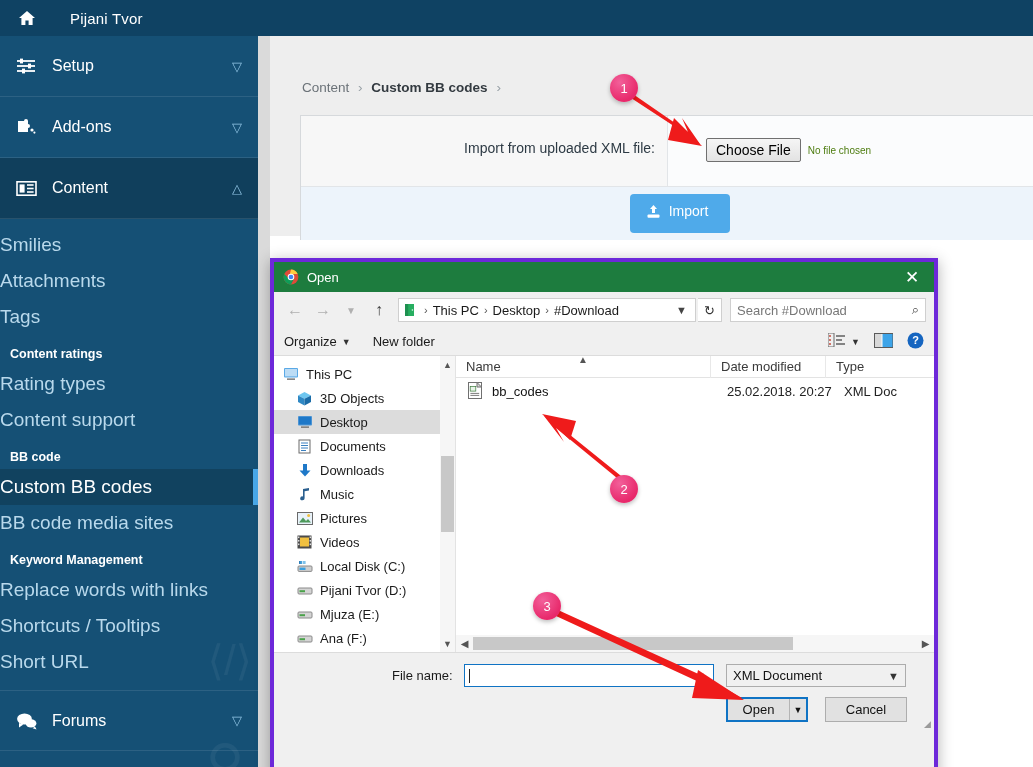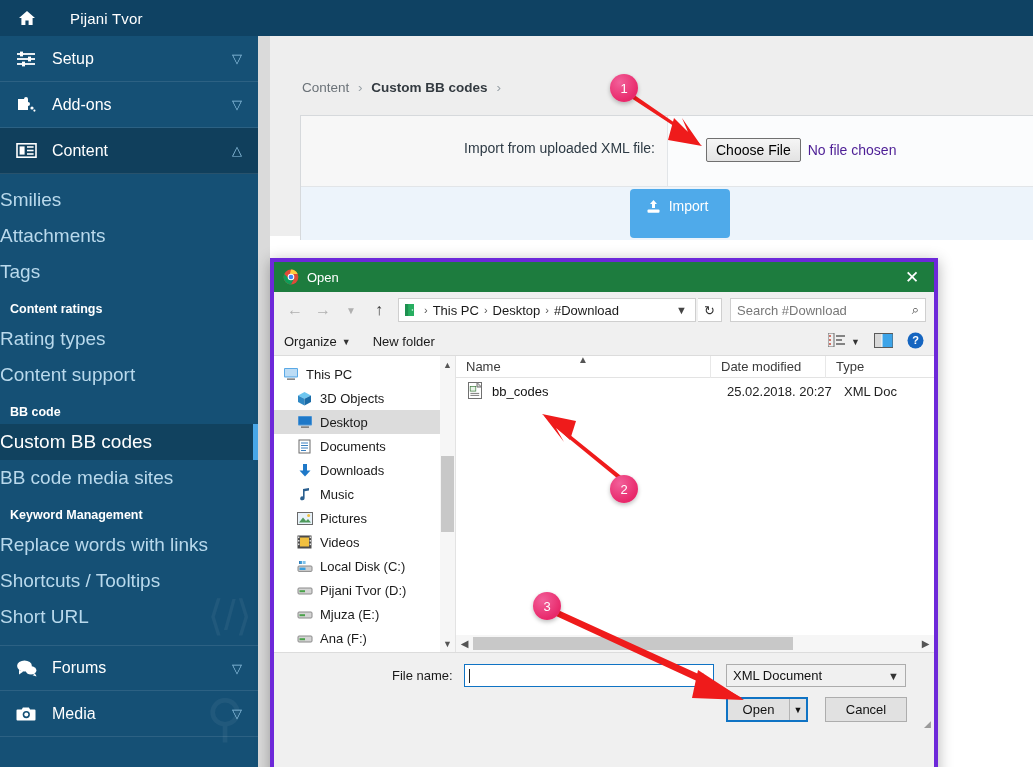--- a/index.html
+++ b/index.html
@@ -18,21 +18,21 @@
   #topbar .home-ic { margin-left:16px; width:22px; height:22px; color:#fff;
     display:flex; align-items:center; justify-content:center; }
   #topbar .site-title { margin-left:32px; color:#ffffff; font-size:15px; letter-spacing:.2px; }
 
   
   #sidebar {
     position:absolute; left:0; top:36px; width:258px; height:731px;
     background:#155075; overflow:hidden; z-index:30;
   }
   .nav-group {
-    height:46px; display:flex; align-items:center; padding:0 16px;
+    height:61px; display:flex; align-items:center; padding:0 16px;
     border-bottom:1px solid rgba(255,255,255,.10);
     color:#ffffff; font-size:16px; position:relative;
   }
   .nav-group.active { background:#103f5c; }
   .nav-group .gi { width:26px; height:22px; display:flex; align-items:center; color:#fff; }
   .nav-group .gl { margin-left:10px; font-size:16px; }
   .nav-group .chev { position:absolute; right:16px; color:#8fc3e3; font-size:13px; }
 
   #subnav { background:#155075; padding:8px 0 10px 0; position:relative; }
   .sub-head {
@@ -83,28 +83,28 @@
   }
   #row-file .ctl {
     flex:1; background:#fbfcfd; border-left:1px solid #e2e5e8; padding:22px 0 0 14px;
   }
   .fileinput { display:inline-flex; align-items:center;margin-left:24px; }
   .choose-btn {
     border:1px solid #707070; background:linear-gradient(#f5f5f5,#e3e3e3);
     padding:3px 9px; font-size:14px; color:#000; border-radius:2px;
     font-family:"Liberation Sans", sans-serif;
   }
-  .nofile { margin-left:7px; font-size:14px; color:#4c1d95; }
+  .nofile { margin-left:7px; font-size:10px; color:#4d7c0f; }
   #row-import {
     background:#edf4fb; border-top:1px solid #e2e5e8; height:54px;
     display:flex; align-items:center; justify-content:center; position:relative;
   }
   .import-btn {
     background:#4faaea; color:#fff; border:none; border-radius:4px;
-    padding:9px 22px 24px 16px; font-size:14px; display:inline-flex; align-items:center; gap:8px;
+    padding:9px 22px 14px 16px; font-size:14px; display:inline-flex; align-items:center; gap:8px;
   }
   .import-btn .up-ic { display:inline-flex; }
 
   
   #dialog {
     position:absolute; left:270px; top:258px; width:668px; height:598px;
     background:#f0f0f0; border:4px solid #6d28d9; z-index:60;
     box-shadow:0 3px 14px rgba(0,0,0,.30);
   }
   #dlg-title {

